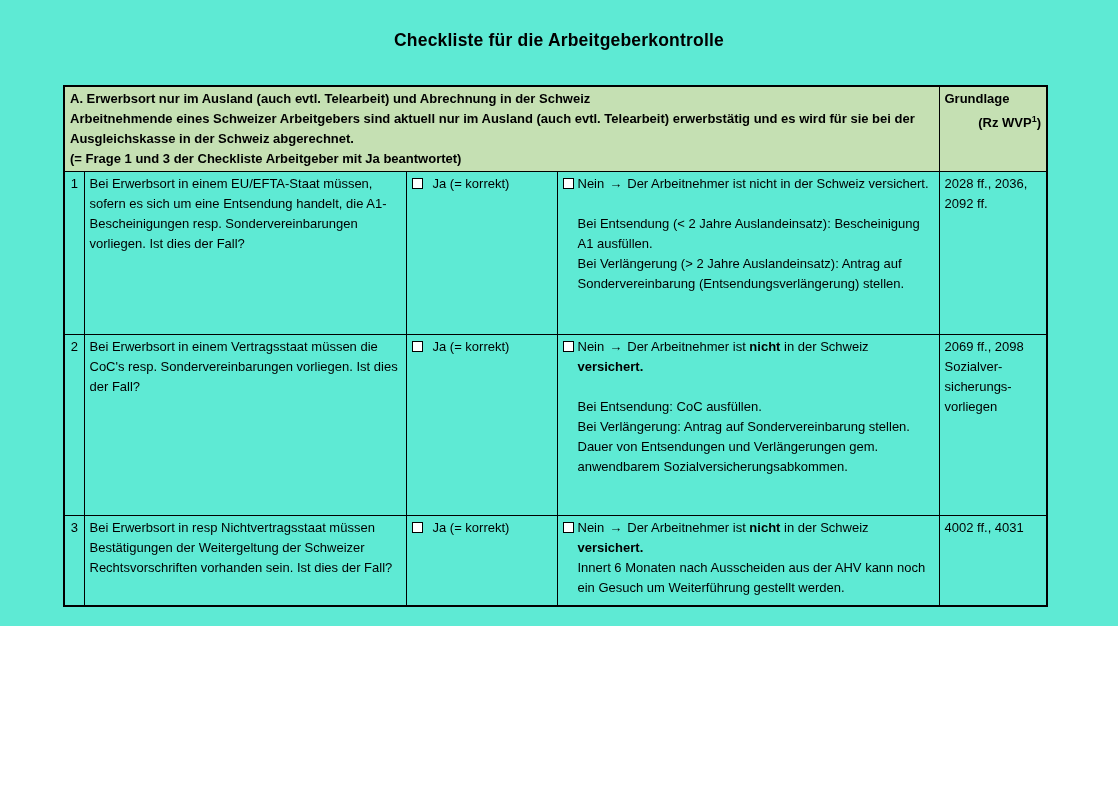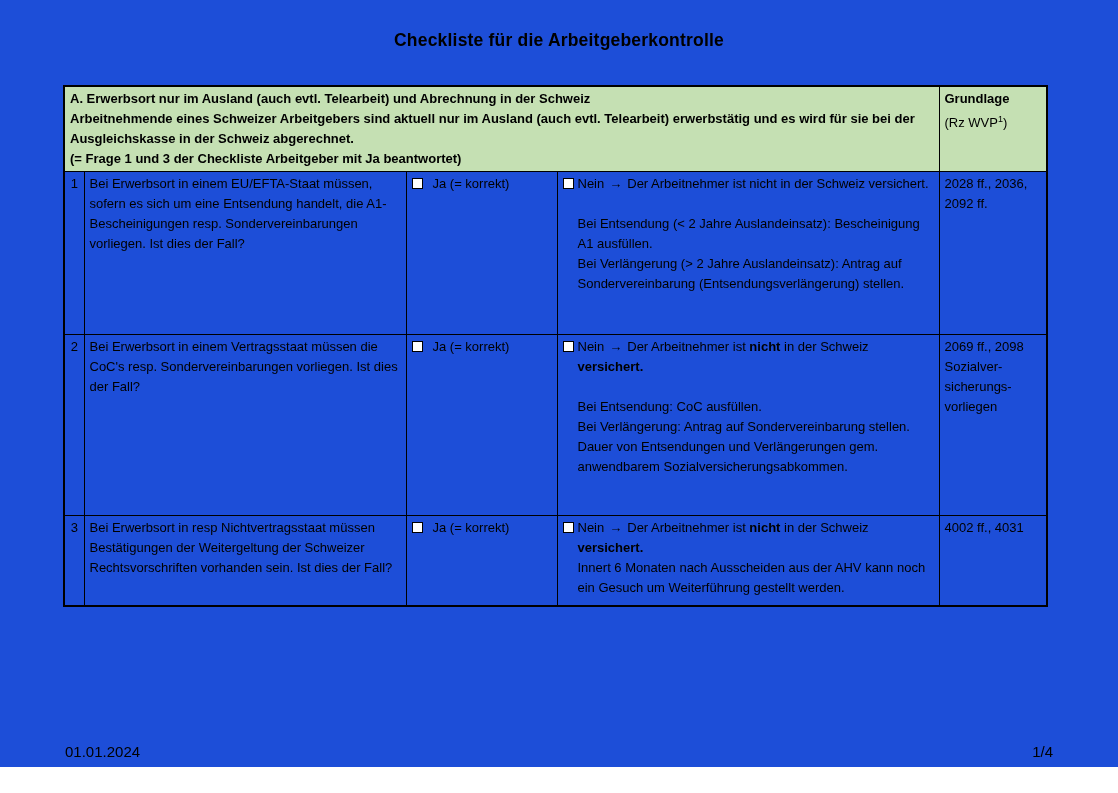--- a/index.html
+++ b/index.html
@@ -3,21 +3,21 @@
 <meta charset="utf-8">
 <style>
   * { box-sizing: border-box; }
   html, body { margin: 0; padding: 0; }
   body {
     width: 1118px; height: 793px;
     background: #ffffff;
     font-family: "Liberation Sans", sans-serif;
     color: #000;
   }
-  .page { position: relative; width: 1118px; height: 767px; background: #1d4ed8; overflow: hidden; }
+  .page { position: relative; width: 1118px; height: 626px; background: #5eead4; overflow: hidden; }
 
   .title {
     position: absolute; top: 30px; left: 0; width: 100%;
     text-align: center; font-size: 17.5px; font-weight: bold;
     letter-spacing: 0.2px;
   }
 
   table.checklist {
     position: absolute; left: 63px; top: 85px;
     width: 983px; border-collapse: collapse; table-layout: fixed;
@@ -30,21 +30,21 @@
     padding: 2px 5px;
     overflow: hidden;
   }
 
   tr.header-row { height: 85px; margin-left: 18px; }
   tr.r1 { height: 163px; }
   tr.r2 { height: 181px; }
   tr.r3 { height: 90px; }
 
   td.green { background: #c5e0b3; font-weight: bold; padding: 3px 6px; }
-  td.grund-head .sub { font-weight: normal; }
+  td.grund-head .sub { font-weight: bold; text-align: right; }
   td.grund-head sup { font-size: 9px; }
 
   td.num { text-align: center; padding: 2px 1px; }
   td.q { padding: 2px 4px 2px 5px; }
 
   .checkbox {
     display: inline-block; width: 11px; height: 11px;
     border: 1.5px solid #000; background: #fff;
     vertical-align: -1px;
   }

